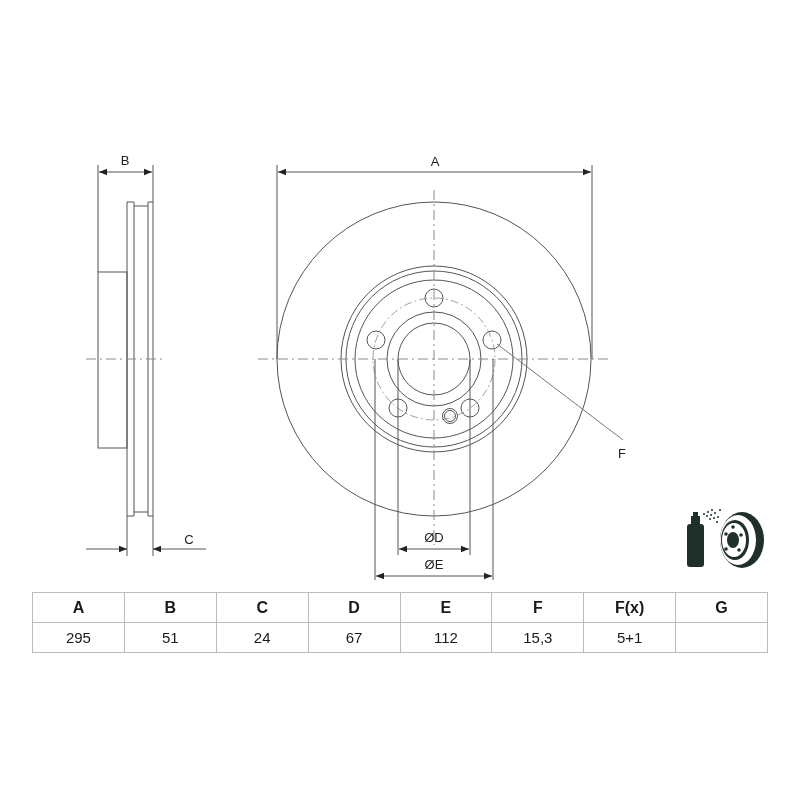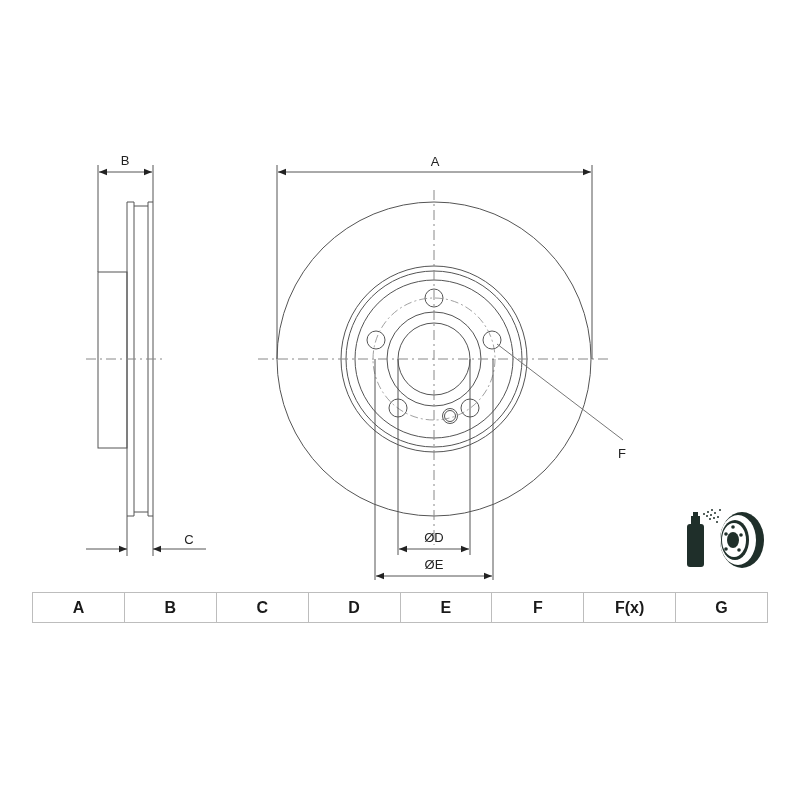--- a/index.html
+++ b/index.html
@@ -135,14 +135,24 @@
       <tr>
     <th>A</th>
     <th>B</th>
     <th>C</th>
     <th>D</th>
     <th>E</th>
     <th>F</th>
     <th>F(x)</th>
     <th>G</th>
   </tr>
+  <tr>
+    <td>295</td>
+    <td>51</td>
+    <td>24</td>
+    <td>67</td>
+    <td>112</td>
+    <td>15,3</td>
+    <td>5+1</td>
+    <td></td>
+  </tr>
 </tbody>
   </table>
 
 </body></html>

